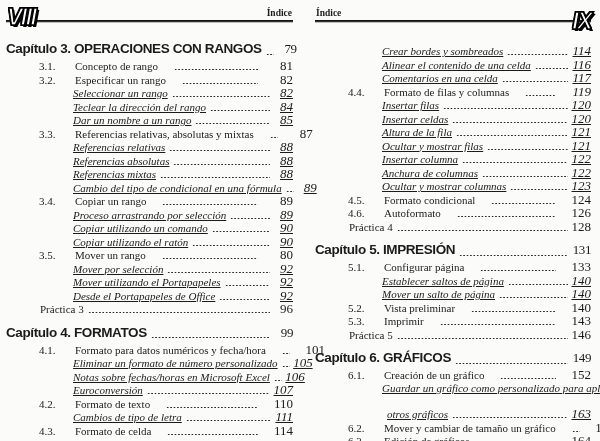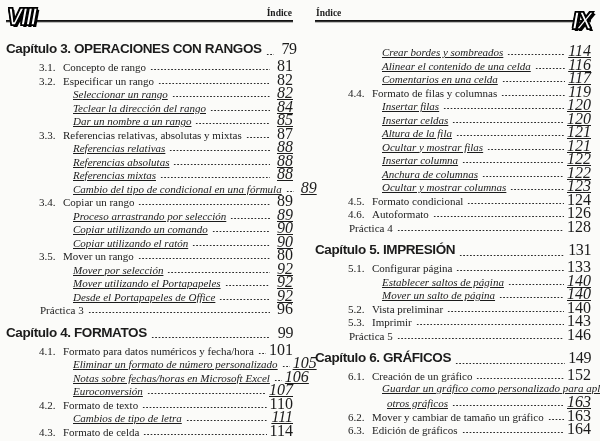--- a/index.html
+++ b/index.html
@@ -53,38 +53,38 @@
   .row .num   { flex: none; width: 24px; }
   .row .label { flex: none; }
   .leader {
     flex: 1 1 auto; align-self: flex-end; height: 4px;
     margin: 0 3px 1.5px 4px; min-width: 8px;
     background-image: radial-gradient(circle, #2c2c2c 0.8px, rgba(0,0,0,0) 1.05px);
     background-size: 3.4px 3px;
     background-repeat: repeat-x;
     background-position: left bottom;
   }
-  .pagenum { flex: none; min-width: 20px; text-align: right; font-size: 16px; }
+  .pagenum { flex: none; min-width: 20px; text-align: right; font-size: 13px; }
   .pagenum.italic-page { font-style: italic; }
 
   .row.chapter {
     height: 17px; margin-top: 8px; margin-bottom: 2px;
     font-family: "Liberation Sans", sans-serif;
     font-weight: bold; font-size: 13.5px; letter-spacing: -0.4px; align-items: center;
   }
   .row.chapter .pagenum { font-family: "Liberation Serif", serif; font-weight: normal; }
-  .row.section  { padding-left: 33px; }
+  .row.section  { padding-left: 33px; gap: 12px; }
   .row.practice { padding-left: 34px; }
   .row.sub, .row.subwrap, .row.subcont {
     font-style: italic;
     text-decoration: underline;
   }
   .row.sub     { padding-left: 67px; }
   .row.subwrap { padding-left: 67px; }
-  .row.subcont { padding-left: 72px; }
+  .row.subcont { padding-left: 72px; margin-top: 12px; }
 </style>
 </head>
 <body>
 
 <div class="spread">
 
   <div class="page page-left">
     <div class="page-header">
       <div class="header-rule"></div>
       <div class="roman roman-left">VIII</div>

